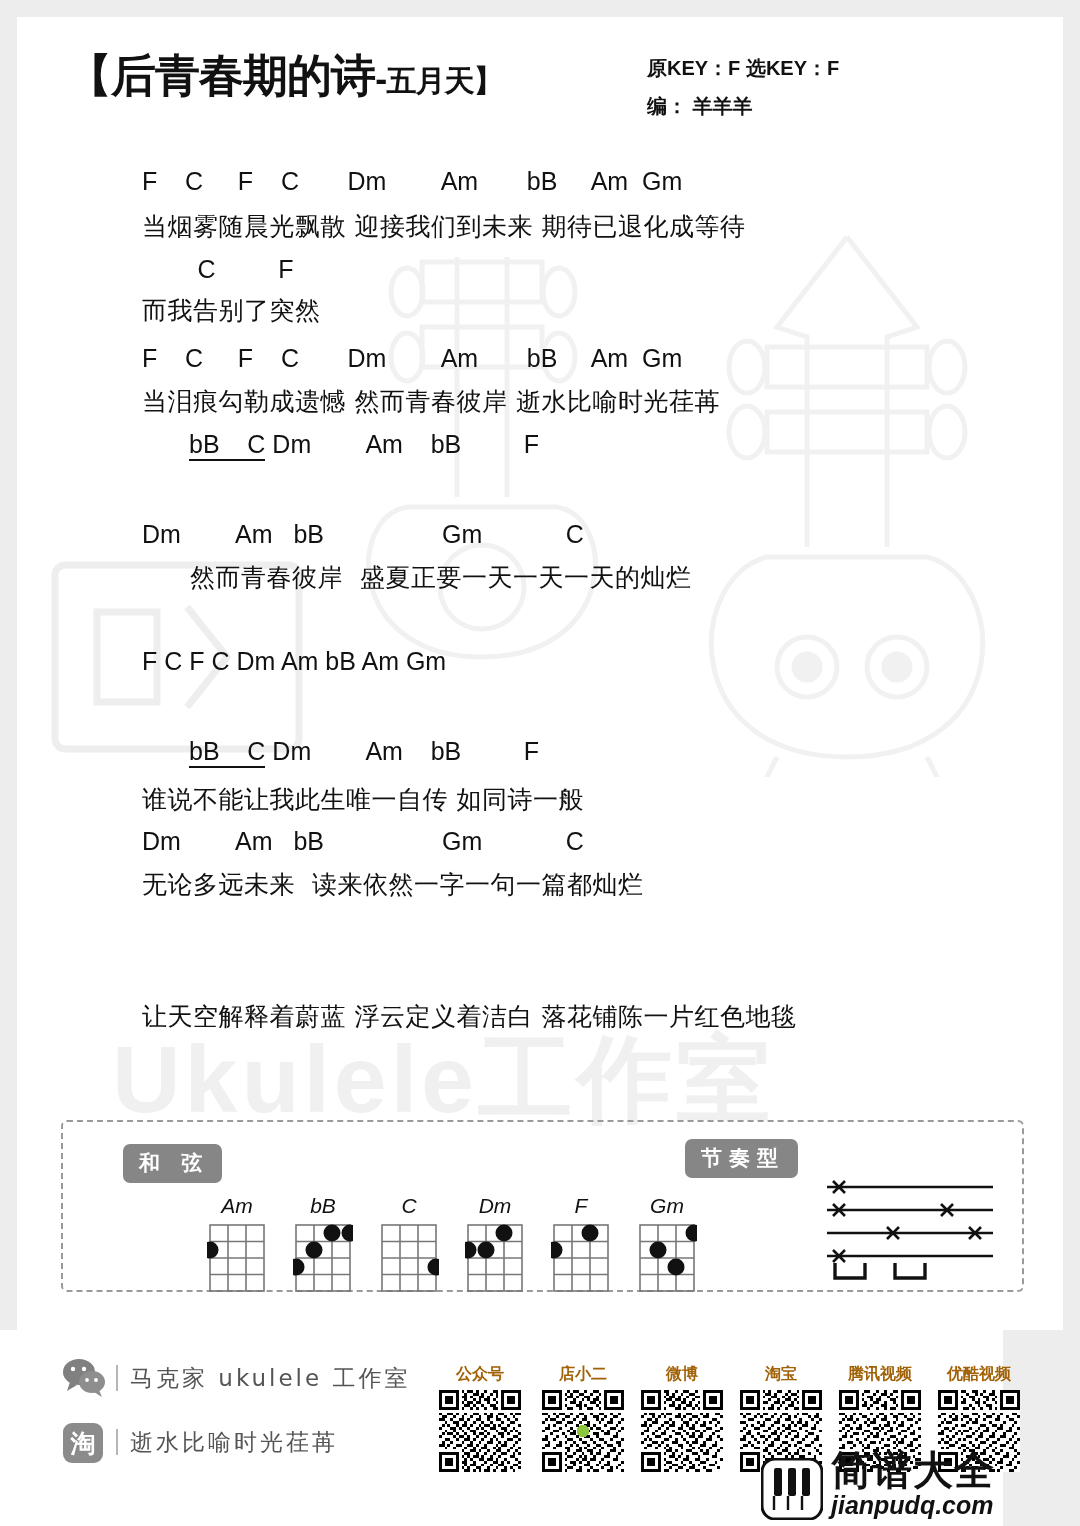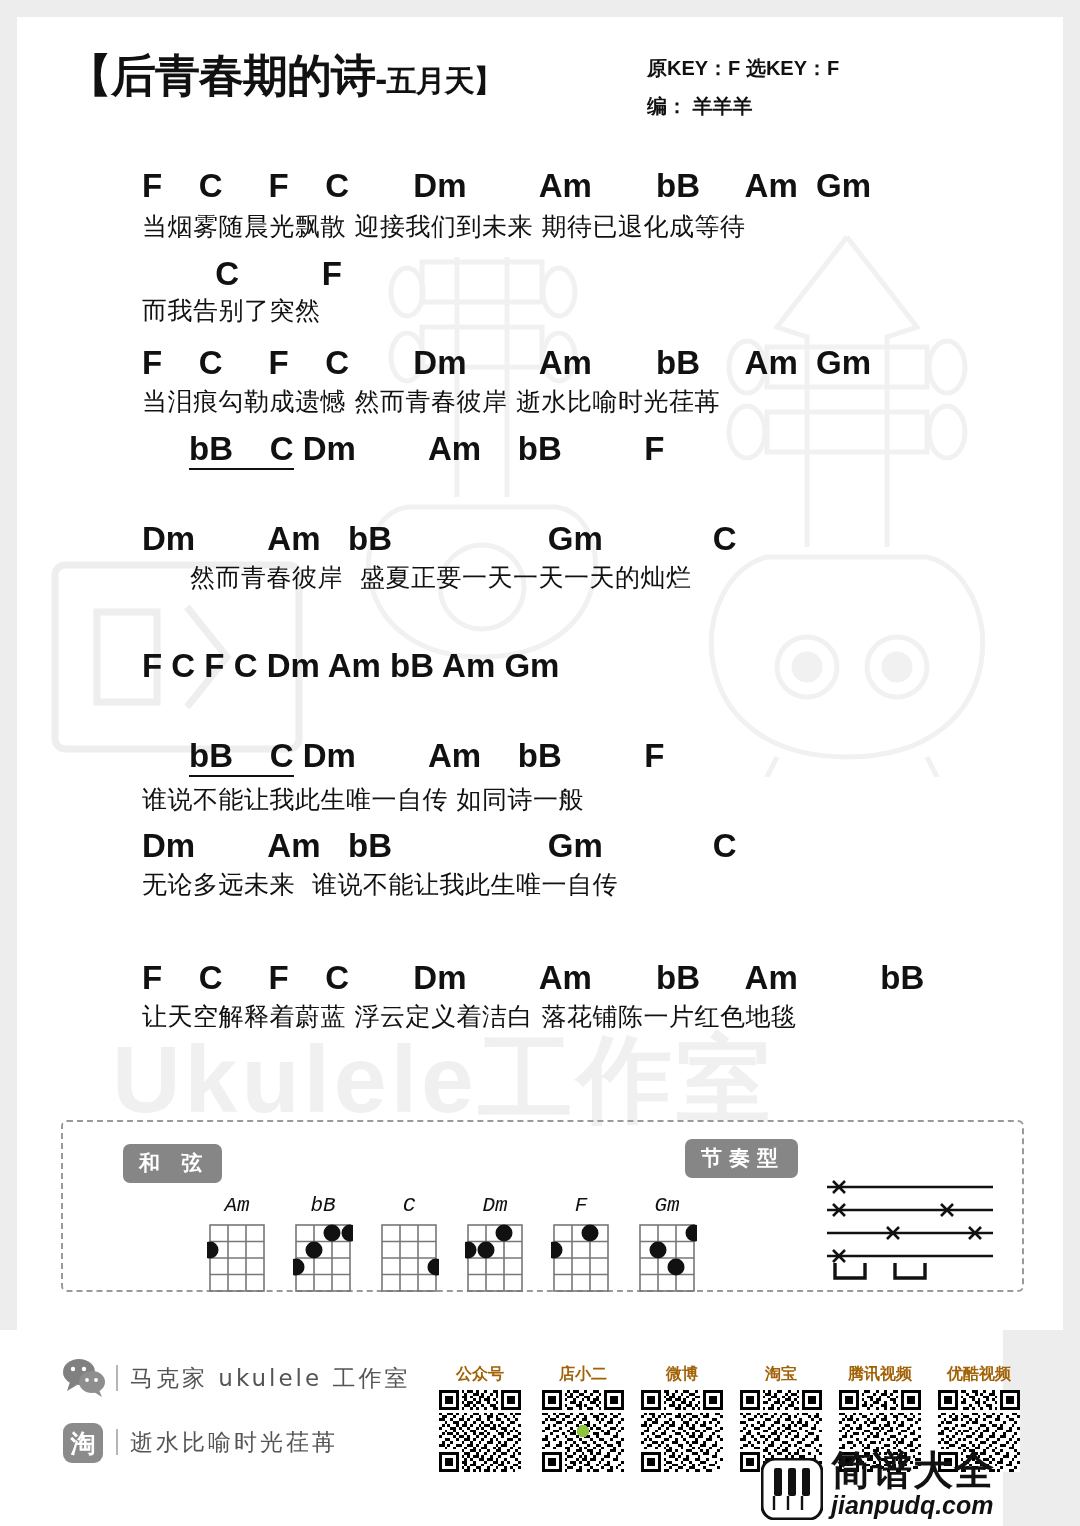--- a/index.html
+++ b/index.html
@@ -50,22 +50,22 @@
   }
 
   
   .body-area { position: absolute; left: 0; top: 0; width: 100%; height: 100%; }
   .line {
     position: absolute;
     white-space: pre;
     color: #111;
   }
   .chord-line {
-    font-size: 33px;
-    font-weight: 700;
+    font-size: 25px;
+    font-weight: 400;
     letter-spacing: 0px;
     font-family: "Liberation Sans", sans-serif;
   }
   .lyric-line {
     font-size: 25px;
     font-weight: 400;
     font-family: "DejaVu Sans", "Liberation Sans", sans-serif;
     letter-spacing: 0.5px;
   }
   .ul { border-bottom: 2px solid #111; padding-bottom: 1px; }
@@ -87,21 +87,21 @@
     padding: 5px 13px 6px 16px;
     border-radius: 7px;
     font-family: "DejaVu Sans", "Liberation Sans", sans-serif;
     white-space: nowrap;
   }
   .diagram { position: absolute; }
   .diagram .dname {
     position: absolute; top: -28px; left: 50%;
     transform: translateX(-50%);
     font-size: 21px; font-style: italic; color: #111;
-    font-family: Liberation Mono, monospace; white-space: nowrap;
+    font-family: Liberation Sans, sans-serif; white-space: nowrap;
   }
   .grid-svg { display: block; }
 
   
   .rhythm { position: absolute; }
 
   
   .footer { position: absolute; left: 0; top: 1330px; width: 1003px; height: 196px; background: #ffffff; }
   .fr { position: absolute; display: flex; align-items: center; }
   .wechat-ic, .taobao-ic {
@@ -202,23 +202,22 @@
 
       <div class="line chord-line" style="left:125px; top:503px;">Dm        Am   bB                 Gm            C</div>
       <div class="line lyric-line" style="left:125px; top:544px;margin-left:48px;">然而青春彼岸  盛夏正要一天一天一天的灿烂</div>
 
       <div class="line chord-line" style="left:125px; top:630px;">F C F C Dm Am bB Am Gm</div>
 
       <div class="line chord-line" style="left:172px; top:720px;"><span class="ul">bB    C</span><span> Dm        Am    bB         F</span></div>
       <div class="line lyric-line" style="left:125px; top:766px;">谁说不能让我此生唯一自传 如同诗一般</div>
 
       <div class="line chord-line" style="left:125px; top:810px;">Dm        Am   bB                 Gm            C</div>
-      <div class="line lyric-line" style="left:125px; top:851px;">无论多远未来  谁说不能让我此生唯一自传</div>
-
-      <div class="line chord-line" style="left:125px; top:942px;">F    C     F    C       Dm        Am       bB     Am         bB</div>
+      <div class="line lyric-line" style="left:125px; top:851px;">无论多远未来  读来依然一字一句一篇都灿烂</div>
+
       <div class="line lyric-line" style="left:125px; top:983px;">让天空解释着蔚蓝 浮云定义着洁白 落花铺陈一片红色地毯</div>
 
     </div>
 
     <div class="chordbox">
       <div class="tag" style="left:60px; top:22px;">和 弦</div>
       <div class="tag" style="left:622px; top:17px;">节奏型</div>
 
       <div class="diagram" style="left:144px; top:100px;">
         <div class="dname">Am</div>

